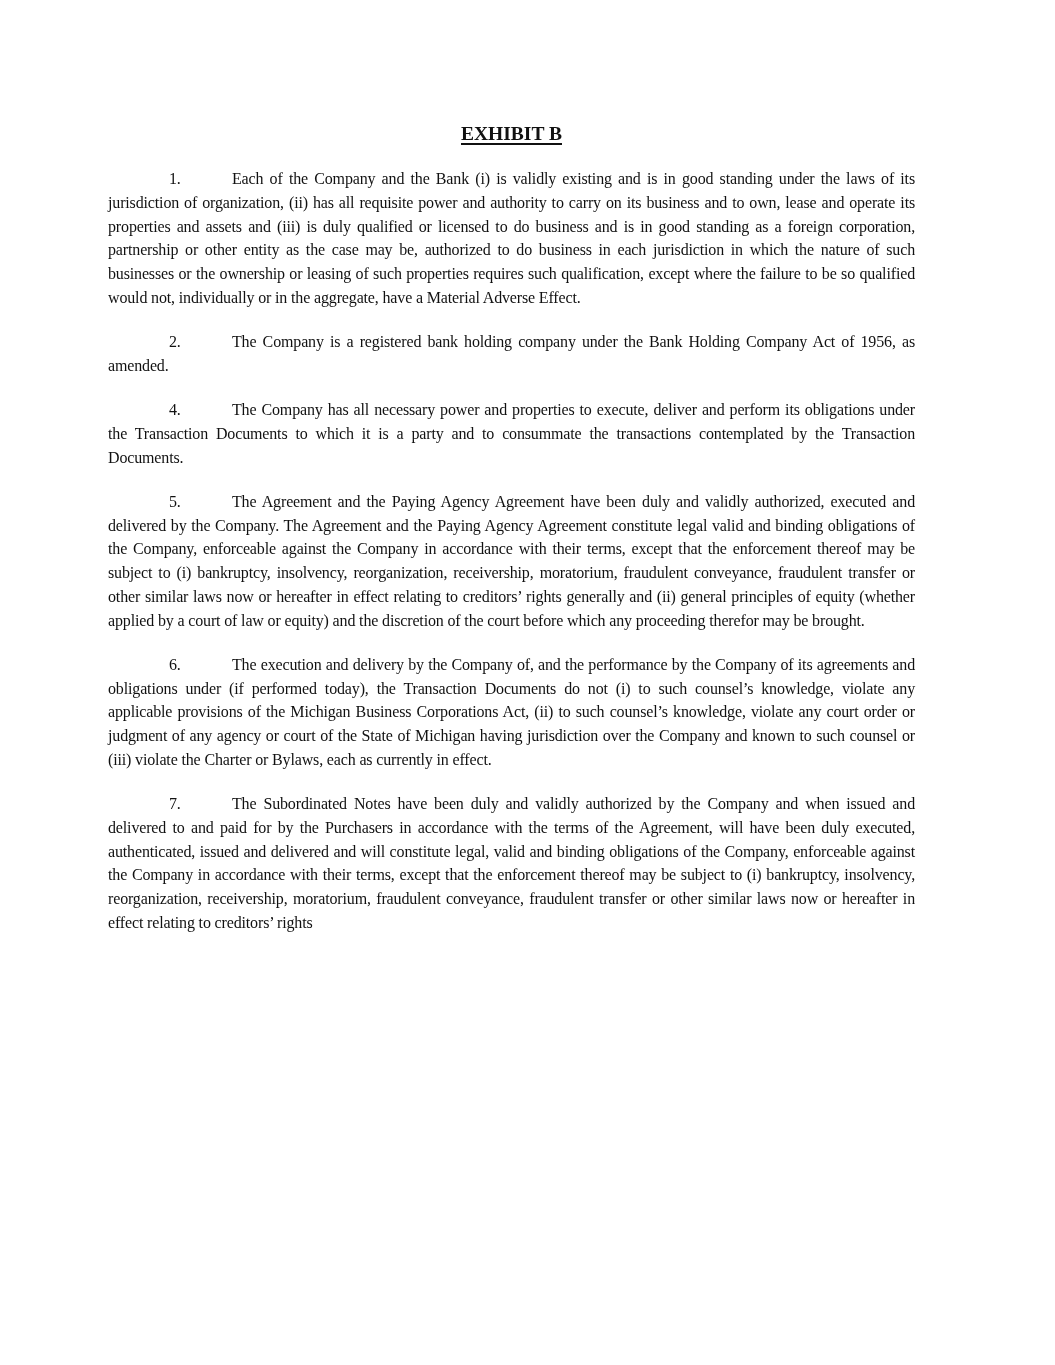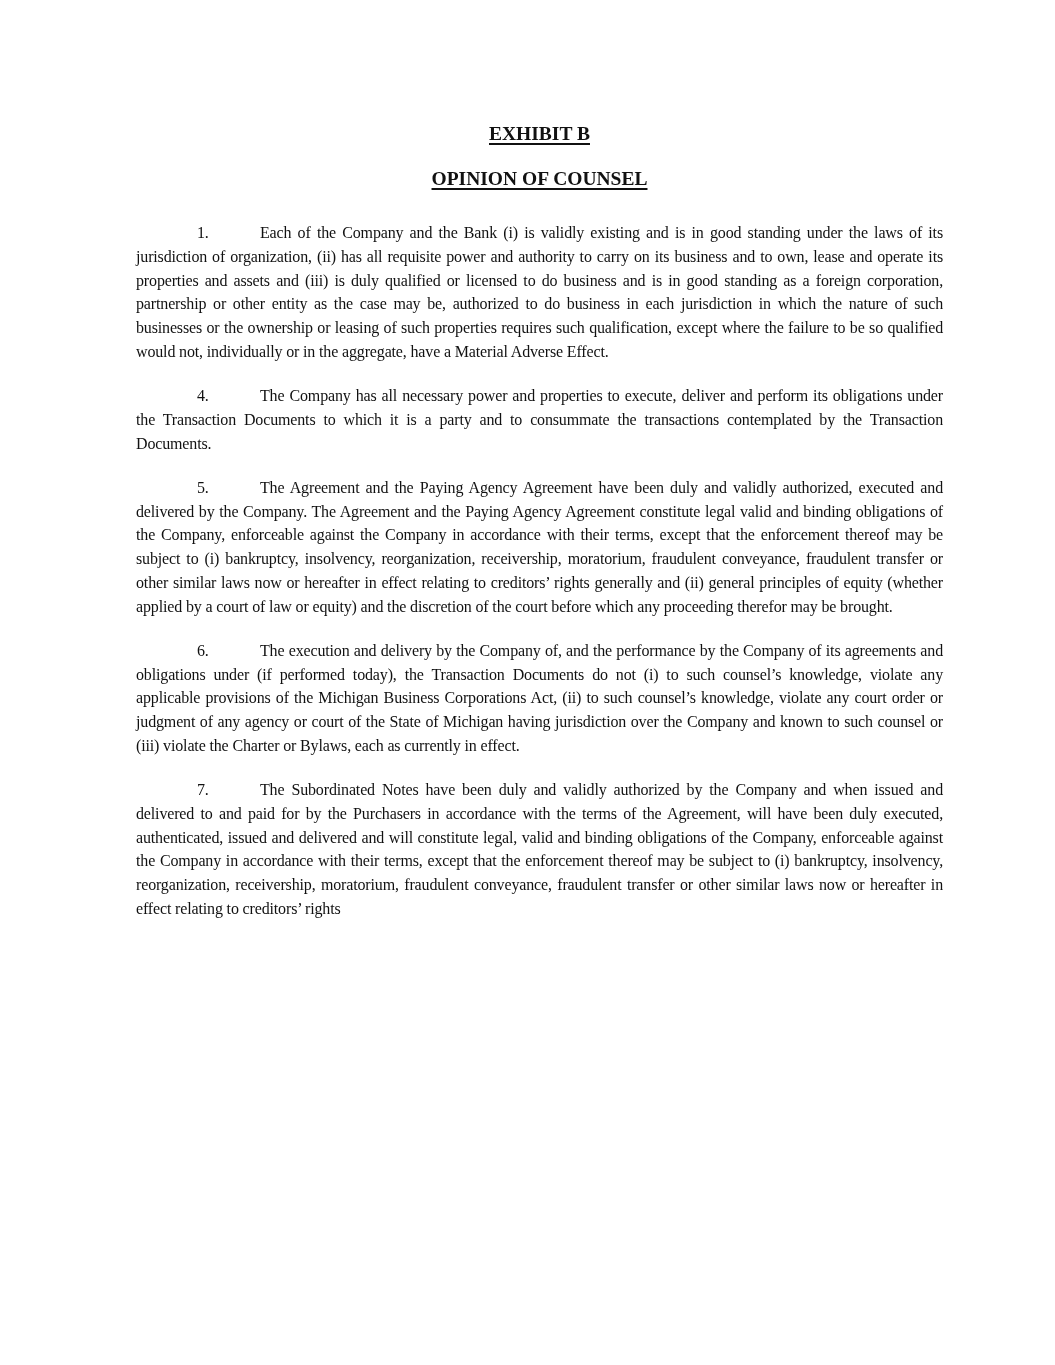--- a/index.html
+++ b/index.html
@@ -10,21 +10,21 @@
   body {
     width: 1055px;
     height: 1365px;
     position: relative;
     overflow: hidden;
     font-family: "Liberation Serif", "DejaVu Serif", serif;
     color: #111111;
   }
   .page {
     position: absolute;
-    left: 136px;
+    left: 108px;
     top: 122px;
     width: 807px;
   }
   .heading {
     text-align: center;
     font-weight: bold;
     text-decoration: underline;
     text-decoration-thickness: 2px;
     text-underline-offset: 3px;
     font-size: 19.5px;
@@ -44,24 +44,24 @@
     display: inline-block;
     margin-left: 61px;
     width: 63px;
   }
 </style>
 </head>
 <body>
 
 <div class="page">
   <h1 class="heading h1">EXHIBIT B</h1>
-  <h2 class="heading h2">OPINION OF COUNSEL</h2>
 
   <p class="para"><span class="num">1.</span><span>Each of the Company and the Bank (i) is validly existing and is in good standing under the laws of its jurisdiction of organization, (ii) has all requisite power and authority to carry on its business and to own, lease and operate its properties and assets and (iii) is duly qualified or licensed to do business and is in good standing as a foreign corporation, partnership or other entity as the case may be, authorized to do business in each jurisdiction in which the nature of such businesses or the ownership or leasing of such properties requires such qualification, except where the failure to be so qualified would not, individually or in the aggregate, have a Material Adverse Effect.</span></p>
 
+  <p class="para"><span class="num">2.</span><span>The Company is a registered bank holding company under the Bank Holding Company Act of 1956, as amended.</span></p>
 
 
   <p class="para"><span class="num">4.</span><span>The Company has all necessary power and properties to execute, deliver and perform its obligations under the Transaction Documents to which it is a party and to consummate the transactions contemplated by the Transaction Documents.</span></p>
 
   <p class="para"><span class="num">5.</span><span>The Agreement and the Paying Agency Agreement have been duly and validly authorized, executed and delivered by the Company.  The Agreement and the Paying Agency Agreement constitute legal valid and binding obligations of the Company, enforceable against the Company in accordance with their terms, except that the enforcement thereof may be subject to (i) bankruptcy, insolvency, reorganization, receivership, moratorium, fraudulent conveyance, fraudulent transfer or other similar laws now or hereafter in effect relating to creditors’ rights generally and (ii) general principles of equity (whether applied by a court of law or equity) and the discretion of the court before which any proceeding therefor may be brought.</span></p>
 
   <p class="para"><span class="num">6.</span><span>The execution and delivery by the Company of, and the performance by the Company of its agreements and obligations under (if performed today), the Transaction Documents do not (i) to such counsel’s knowledge, violate any applicable provisions of the Michigan Business Corporations Act, (ii) to such counsel’s knowledge, violate any court order or judgment of any agency or court of the State of Michigan having jurisdiction over the Company and known to such counsel or (iii) violate the Charter or Bylaws, each as currently in effect.</span></p>
 
   <p class="para"><span class="num">7.</span><span>The Subordinated Notes have been duly and validly authorized by the Company and when issued and delivered to and paid for by the Purchasers in accordance with the terms of the Agreement, will have been duly executed, authenticated, issued and delivered and will constitute legal, valid and binding obligations of the Company, enforceable against the Company in accordance with their terms, except that the enforcement thereof may be subject to (i) bankruptcy, insolvency, reorganization, receivership, moratorium, fraudulent conveyance, fraudulent transfer or other similar laws now or hereafter in effect relating to creditors’ rights</span></p>
 </div>

